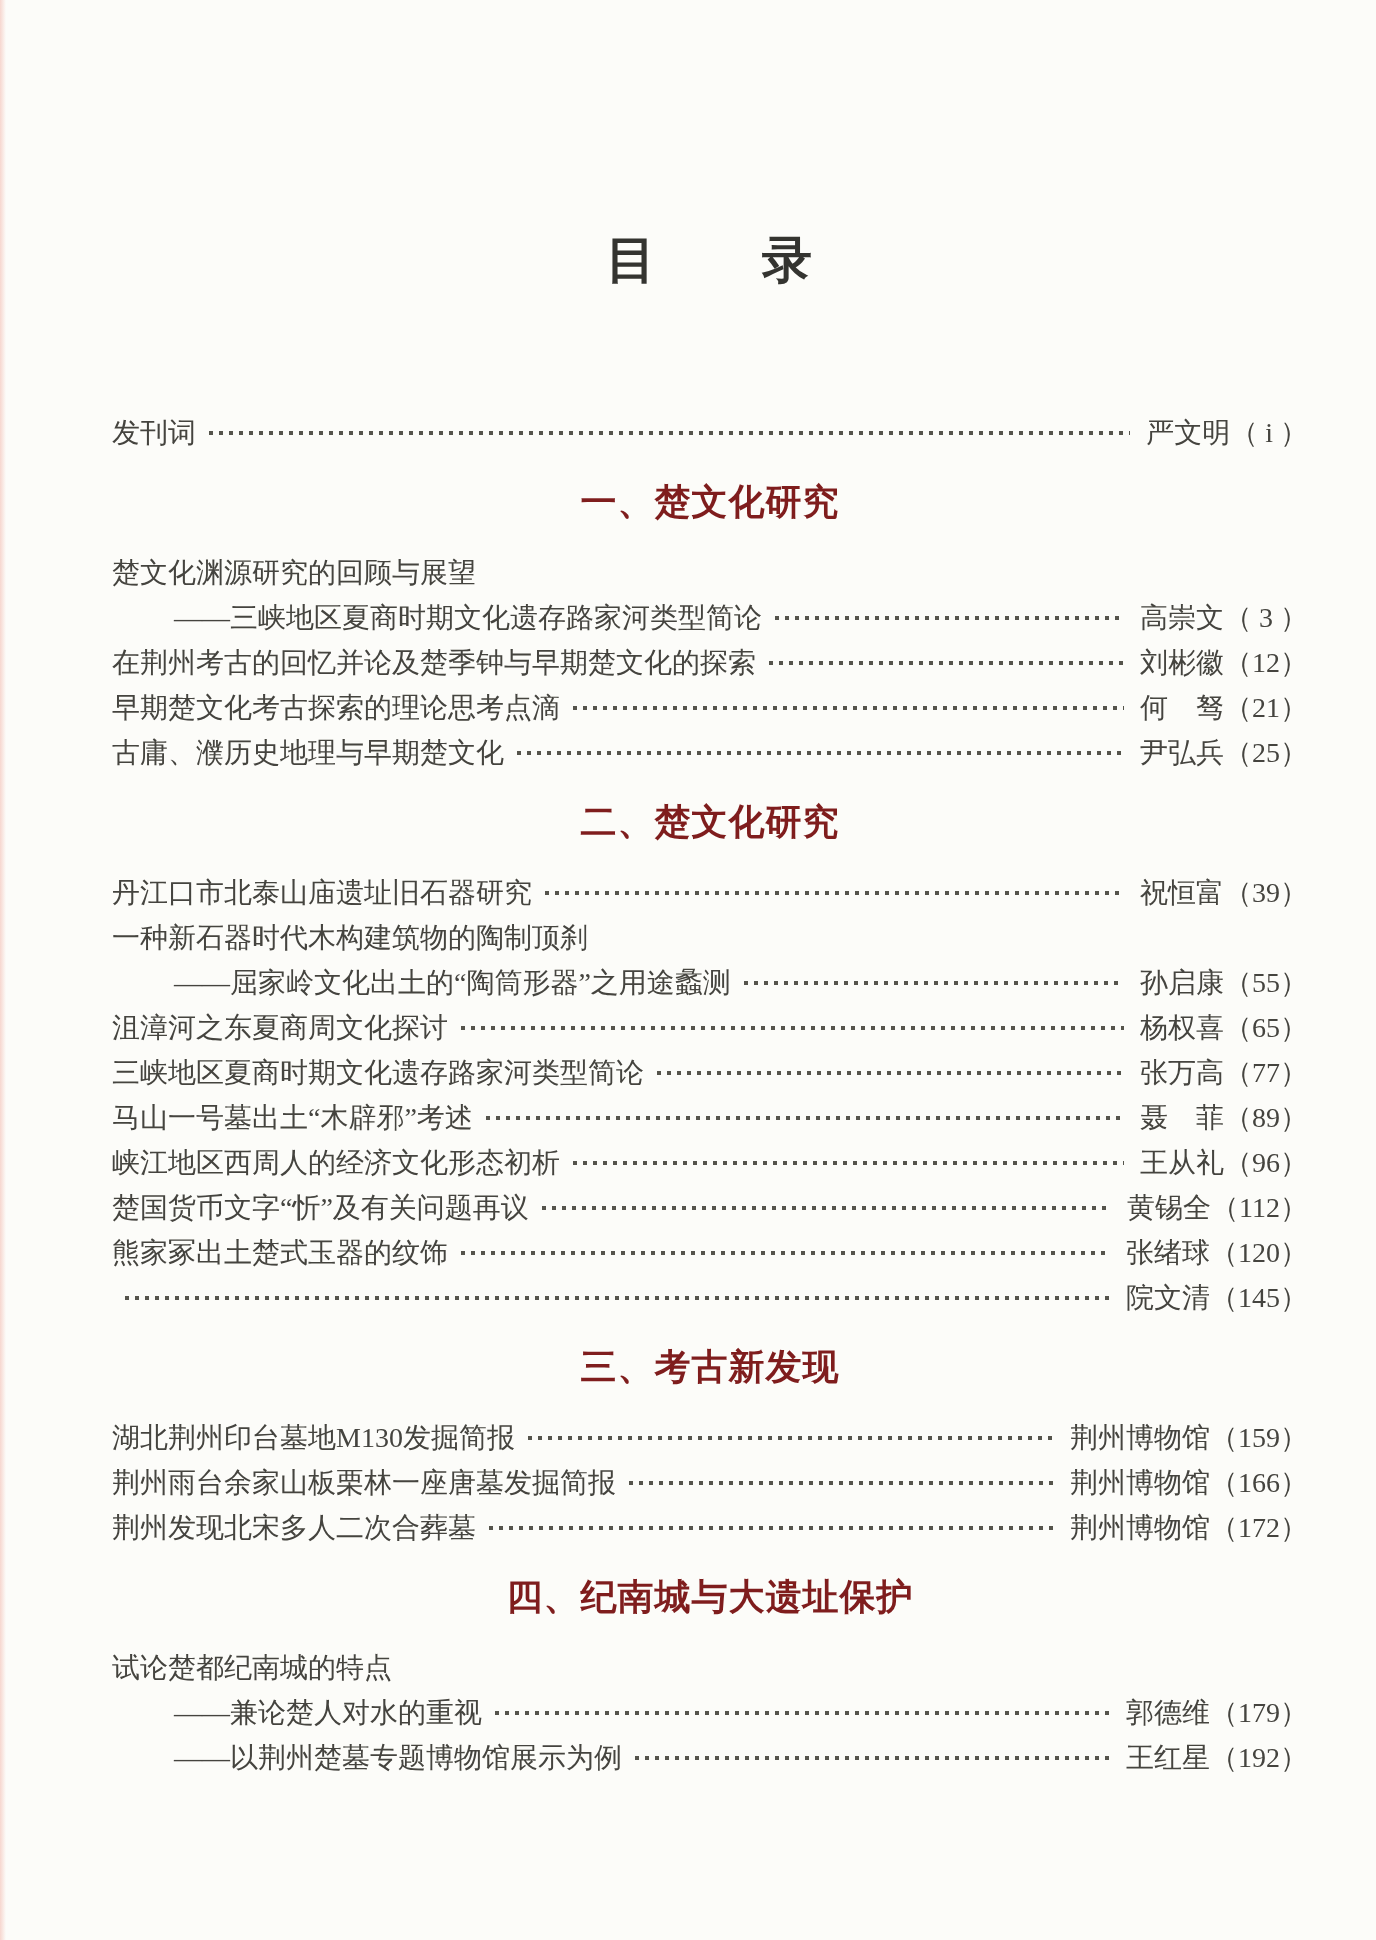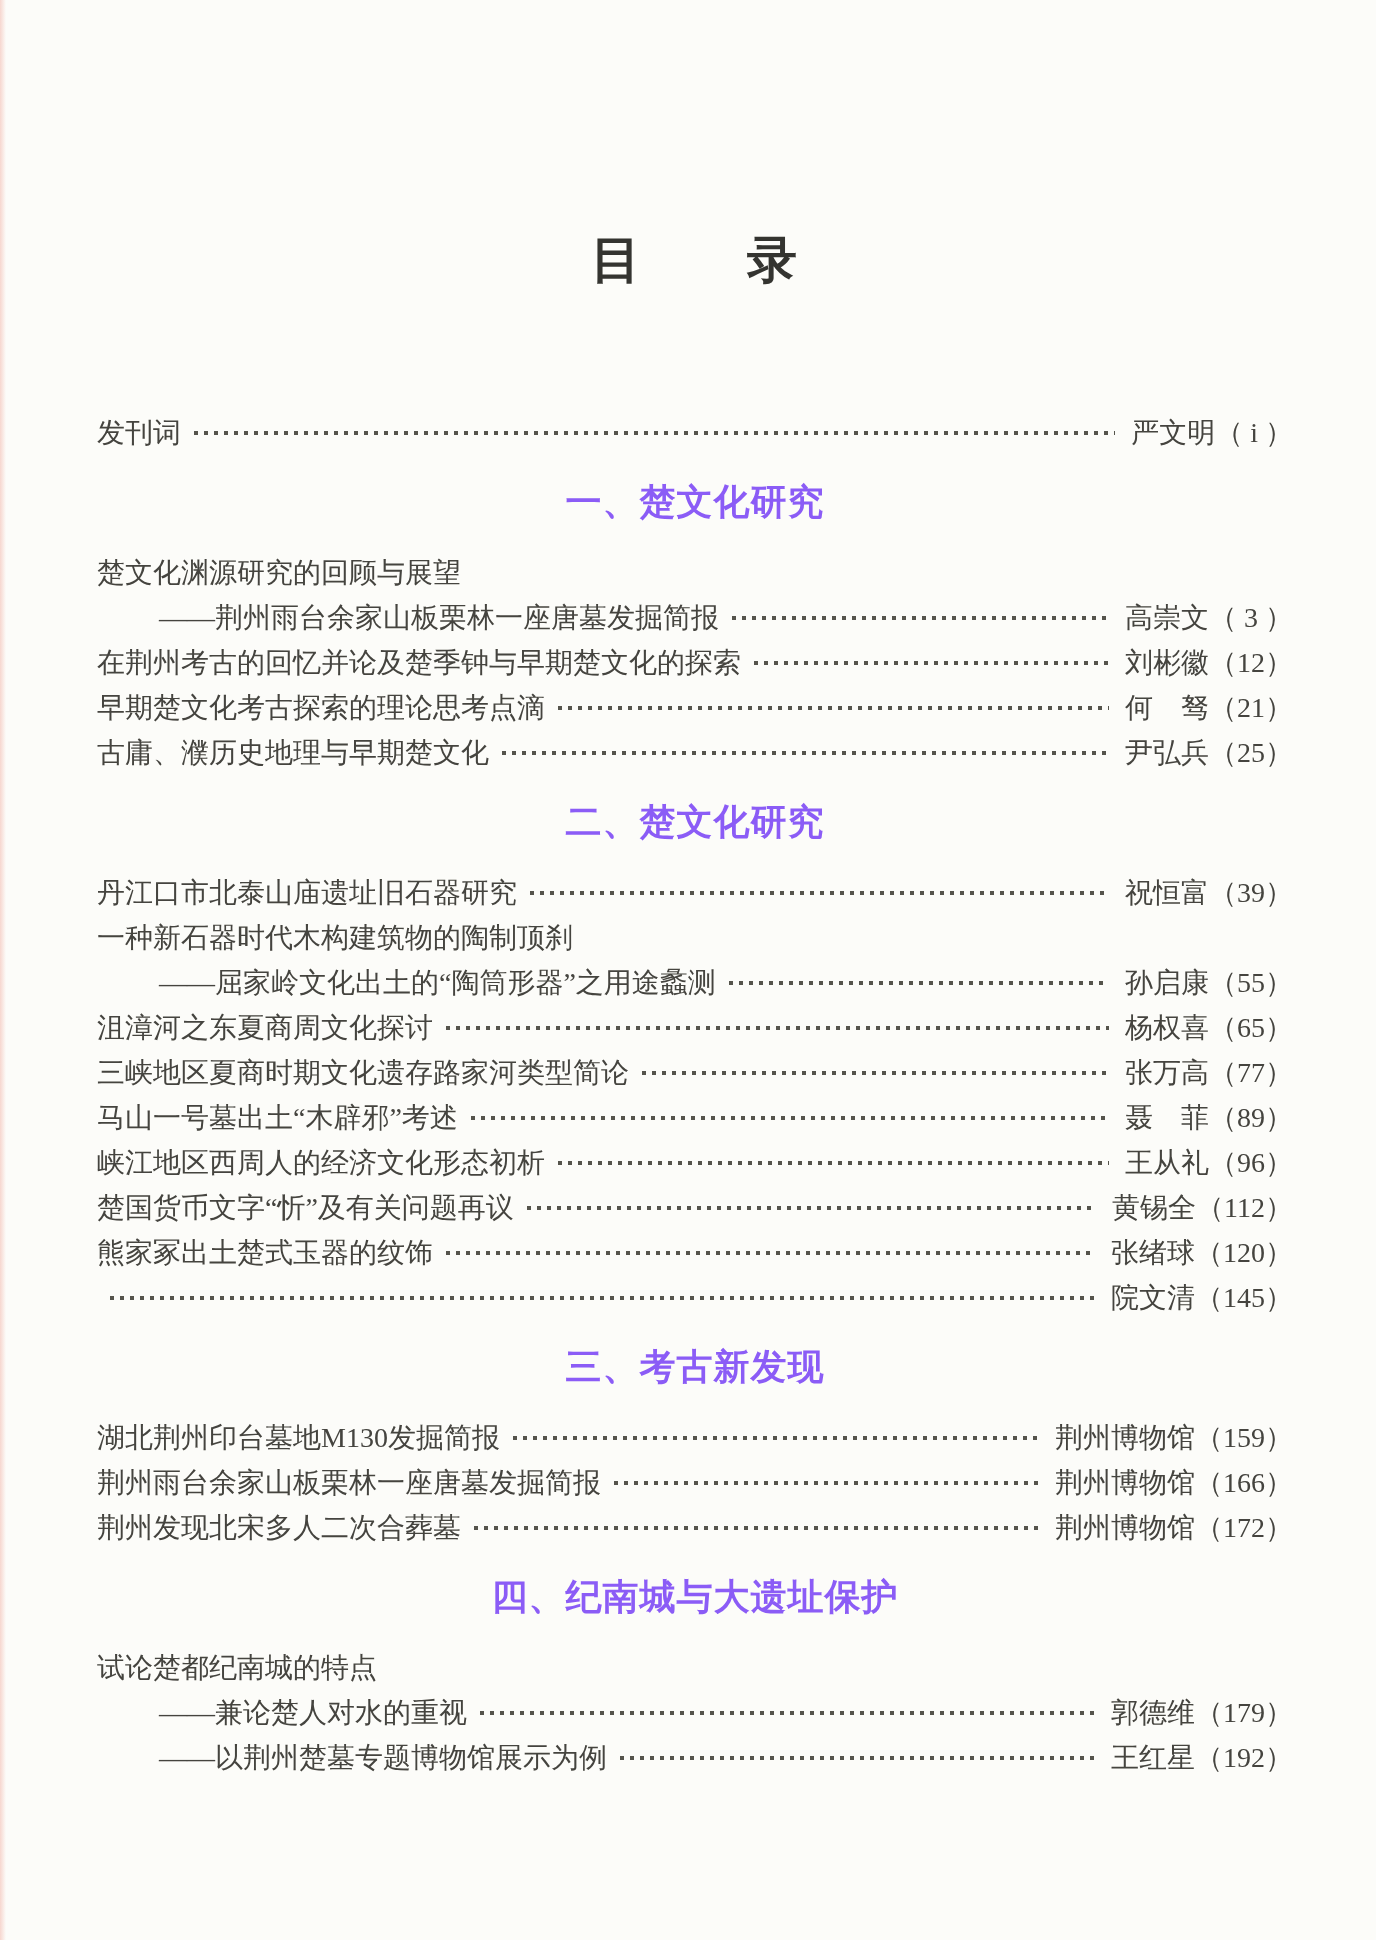--- a/index.html
+++ b/index.html
@@ -17,21 +17,21 @@
   .scan-edge {
     position: absolute;
     left: 0;
     top: 0;
     width: 6px;
     height: 100%;
     background: linear-gradient(to right, rgba(232,118,98,0.28), rgba(232,118,98,0));
   }
   .content {
     position: absolute;
-    left: 97px;
+    left: 112px;
     top: 0;
     width: 1196px;
     padding-top: 225px;
   }
   .doc-title {
     line-height: 70px;
     margin: 0 0 115px 0;
     text-align: center;
     font-size: 50px;
     font-weight: bold;
@@ -68,21 +68,21 @@
     white-space: pre;
   }
   .section-heading {
     height: 45px;
     line-height: 45px;
     margin: 24px 0 26px 0;
     text-align: center;
     font-family: "Liberation Sans", "DejaVu Sans", sans-serif;
     font-weight: bold;
     font-size: 36px;
-    color: #8b5cf6;
+    color: #7f1d1d;
     letter-spacing: 1px;
   }
 </style>
 </head>
 <body>
 
 <div class="scan-edge"></div>
 
 <div class="content">
   <div class="doc-title">目　　录</div>
@@ -91,21 +91,21 @@
         <span class="toc-title">发刊词</span>
         <span class="leader"></span>
         <span class="author">严文明</span>
         <span class="page">（ i ）</span>
       </div>
       <div class="section-heading">一、楚文化研究</div>
       <div class="toc-row">
         <span class="toc-title">楚文化渊源研究的回顾与展望</span>
       </div>
       <div class="toc-row">
-        <span class="toc-title indent">——荆州雨台余家山板栗林一座唐墓发掘简报</span>
+        <span class="toc-title indent">——三峡地区夏商时期文化遗存路家河类型简论</span>
         <span class="leader"></span>
         <span class="author">高崇文</span>
         <span class="page">（ 3 ）</span>
       </div>
       <div class="toc-row">
         <span class="toc-title">在荆州考古的回忆并论及楚季钟与早期楚文化的探索</span>
         <span class="leader"></span>
         <span class="author">刘彬徽</span>
         <span class="page">（12）</span>
       </div>

